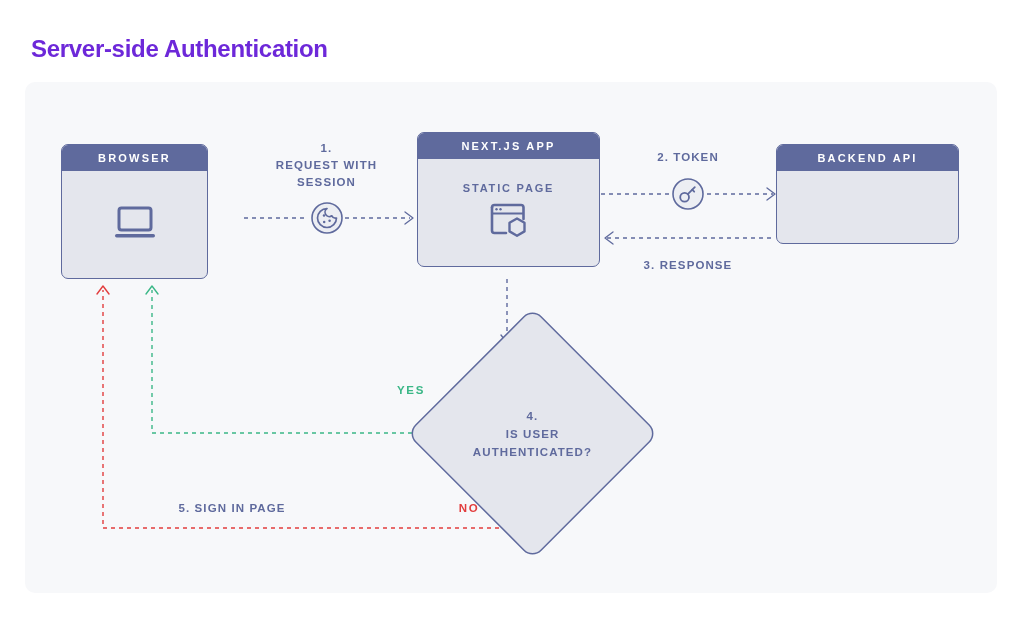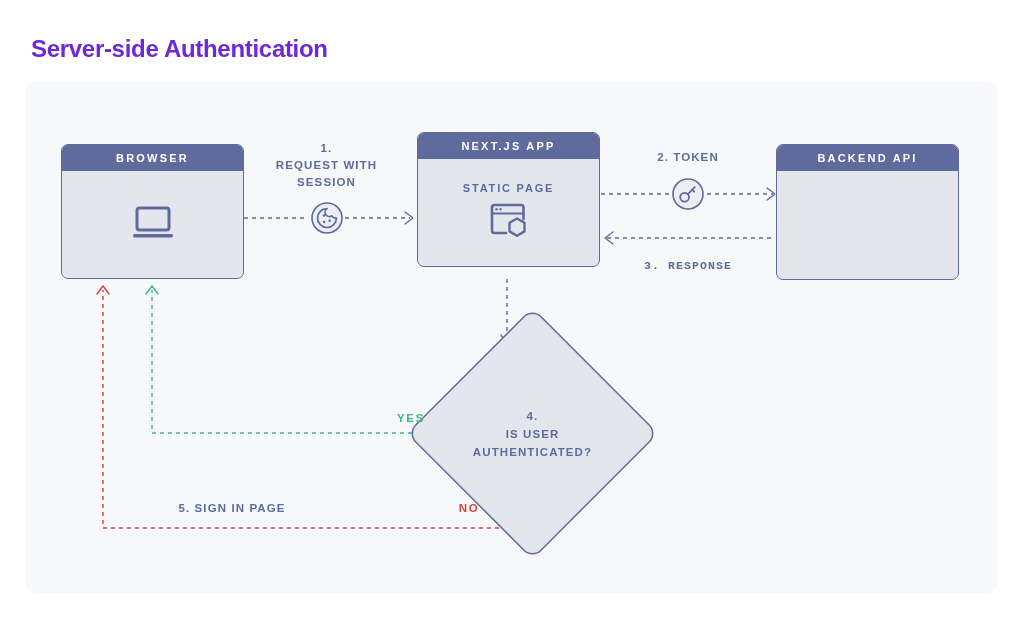--- a/index.html
+++ b/index.html
@@ -162,21 +162,21 @@
     <g>
       <polyline points="482,446 78,446 78,208" fill="none" stroke="#e23d3d" stroke-width="1.4" stroke-dasharray="4 4"></polyline>
       <polyline points="72,212 78,204 84,212" fill="none" stroke="#e23d3d" stroke-width="1.4" stroke-linecap="round" stroke-linejoin="round"></polyline>
     </g>
 
     <g>
       <rect x="419" y="263" width="177" height="177" rx="12" ry="12" transform="rotate(45 507.5 351.5)" fill="#e4e6ed" stroke="#5f6a9d" stroke-width="1.5"></rect>
     </g>
   </svg>
 
-  <div class="node" id="node-browser" style="left:36px; top:62px; width:183px; height:135px;">
+  <div class="node" id="node-browser" style="left:36px; top:62px; width:147px; height:135px;">
     <div class="node-header">BROWSER</div>
     <div class="node-body">
       <span>
         <svg width="44" height="36" viewBox="0 0 44 36" xmlns="http://www.w3.org/2000/svg">
           <rect x="6" y="3" width="32" height="22" rx="2.5" fill="none" stroke="#5f6a9d" stroke-width="3"></rect>
           <rect x="2" y="29" width="40" height="3.4" rx="1.7" fill="#5f6a9d"></rect>
         </svg>
       </span>
     </div>
   </div>
@@ -191,21 +191,21 @@
           <path d="M4 6.5 V29.5 a2.5 2.5 0 0 0 2.5 2.5 H18" fill="none" stroke="#5f6a9d" stroke-width="2.6" stroke-linecap="round"></path>
           <line x1="4" y1="12.5" x2="35.5" y2="12.5" stroke="#5f6a9d" stroke-width="2.2"></line>
           <circle cx="8.5" cy="8.3" r="1.2" fill="#5f6a9d"></circle>
           <circle cx="12.5" cy="8.3" r="1.2" fill="#5f6a9d"></circle>
           <path d="M29 17.5 L36.5 21.8 V30.4 L29 34.7 L21.5 30.4 V21.8 Z" fill="#e4e6ed" stroke="#5f6a9d" stroke-width="2.4" stroke-linejoin="round"></path>
         </svg>
       </span>
     </div>
   </div>
 
-  <div class="node" id="node-backend-api" style="left:751px; top:62px; width:183px; height:136px;">
+  <div class="node" id="node-backend-api" style="left:751px; top:62px; width:183px; height:100px;">
     <div class="node-header">BACKEND API</div>
   </div>
 
   <div id="decision-node">
     <div id="decision-label">4.
 IS USER
 AUTHENTICATED?</div>
   </div>
 
   <div class="edge-icon" style="left:285px; top:119px;">
@@ -226,20 +226,20 @@
       <line x1="21.2" y1="12.7" x2="23.2" y2="14.7" stroke="#5f6a9d" stroke-width="1.8" stroke-linecap="round"></line>
     </svg>
   </div>
 
   <div class="edge-label" style="left:229px; top:58px; width:145px;">1.
 REQUEST WITH
 SESSION</div>
 
   <div class="edge-label" style="left:597px; top:67px; width:132px;">2. TOKEN</div>
 
-  <div class="edge-label" style="left:597px; top:175px; width:132px;font-family:Liberation Mono, monospace;">3. RESPONSE</div>
-
-  <div class="edge-label yes" style="left:362px; top:328px; width:48px;">YES</div>
+  <div class="edge-label" style="left:597px; top:175px; width:132px;">3. RESPONSE</div>
+
+  <div class="edge-label yes" style="left:362px; top:300px; width:48px;">YES</div>
 
   <div class="edge-label" style="left:111px; top:418px; width:192px;">5. SIGN IN PAGE</div>
   <div class="edge-label no" style="left:420px; top:418px; width:48px;">NO</div>
 
 </div>
 
 </body></html>

